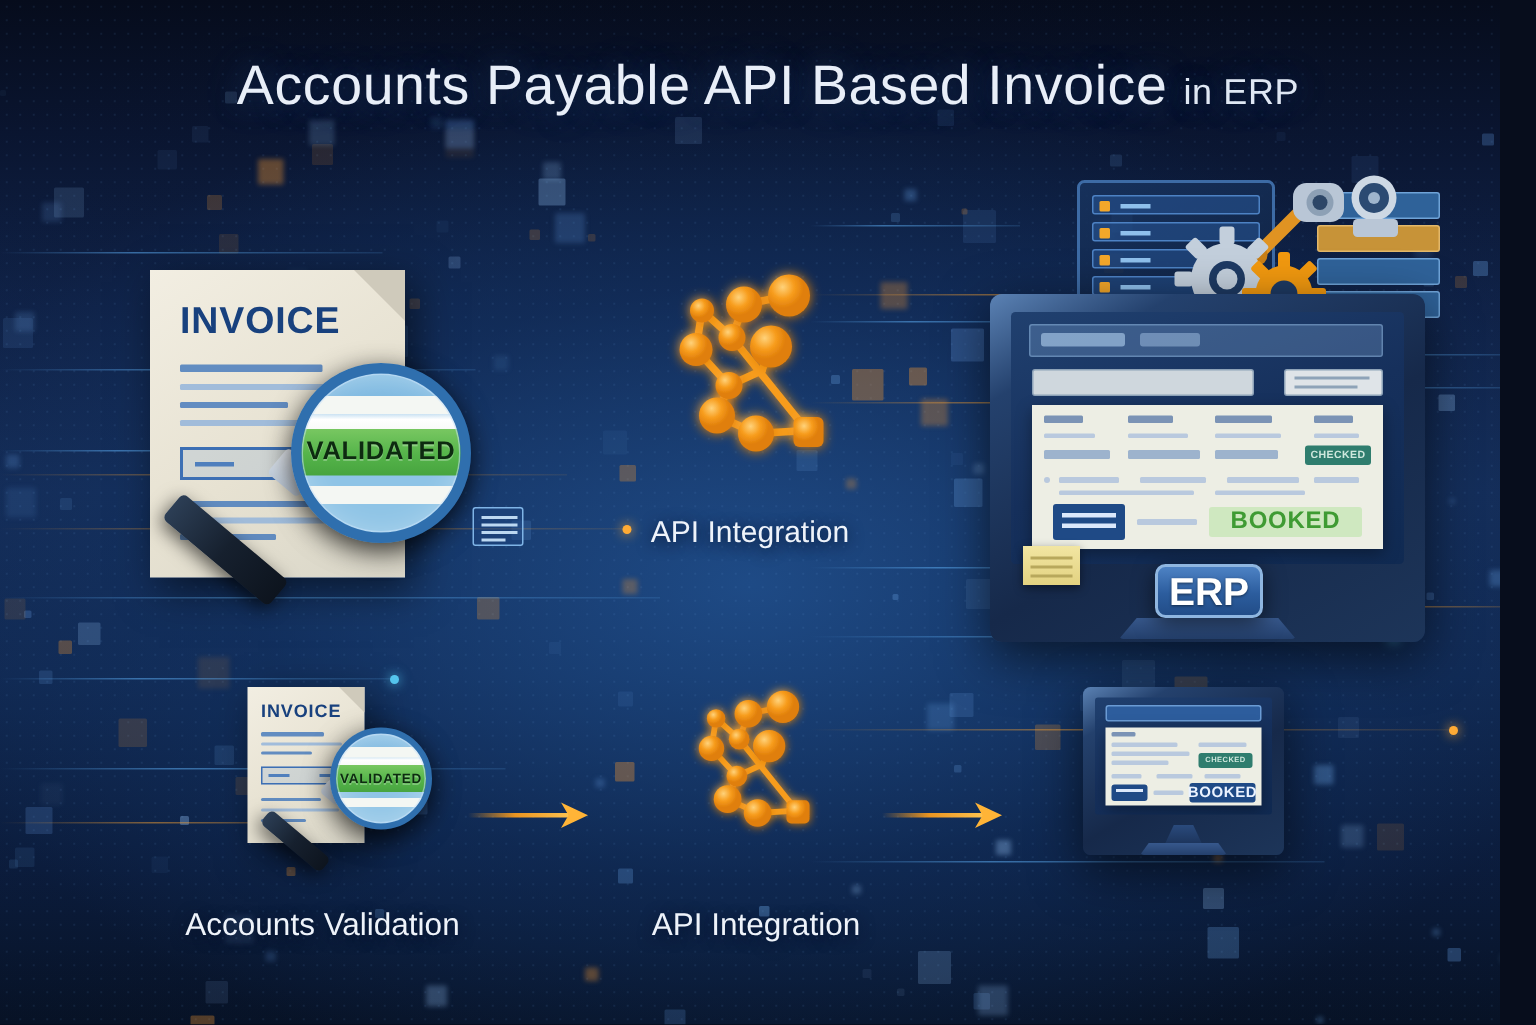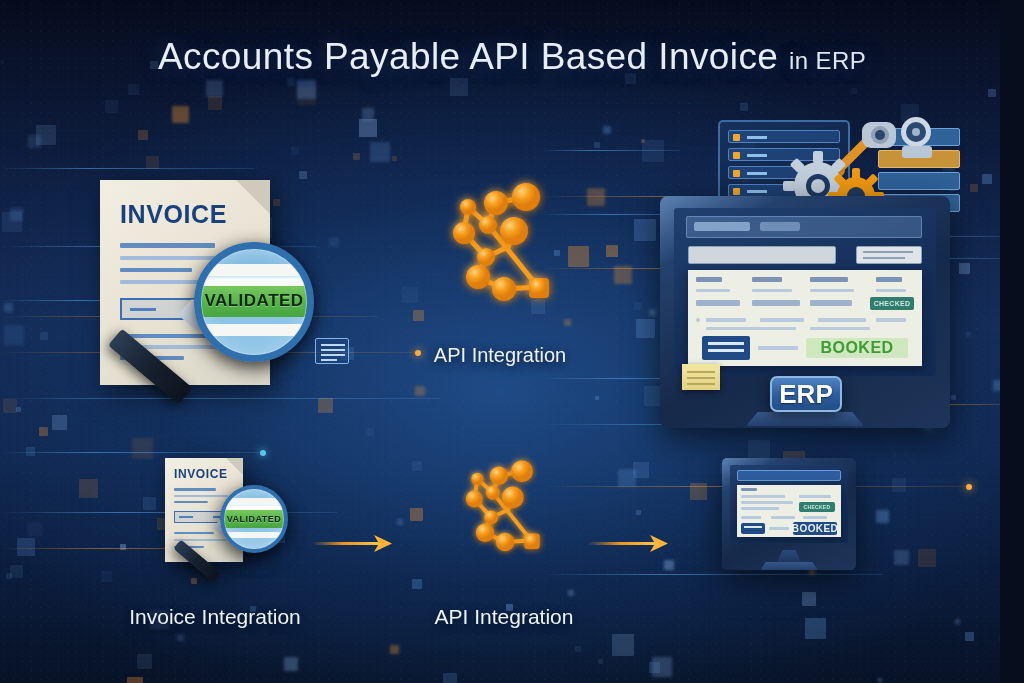--- a/index.html
+++ b/index.html
@@ -716,16 +716,16 @@
           <div style="position:absolute;left:3px;top:3px;width:18px;height:2px;background:#dbe8fb;"></div>
         </div>
         <div class="ui-row" style="left:32px; top:42px; width:20px; height:3px;"></div>
         <div class="badge-blue" style="left:56px; top:37px; width:44px; height:13px; font-size:10px;">BOOKED</div>
       </div>
     </div>
     <div class="mon-stand" style="left:54px; top:92px; width:26px; height:14px; clip-path: polygon(25% 0, 75% 0, 100% 100%, 0 100%);"></div>
     <div class="mon-base" style="left:38px; top:104px; width:58px; height:8px; clip-path: polygon(10% 0, 90% 0, 100% 100%, 0 100%);"></div>
   </div>
 
-  <div class="caption" style="left:105px; top:605px; width:220px;">Invoice Integration</div>
+  <div class="caption" style="left:105px; top:605px; width:220px;">Accounts Validation</div>
   <div class="caption" style="left:400px; top:605px; width:208px;">API Integration</div>
 
 </div>
 
 </body></html>

